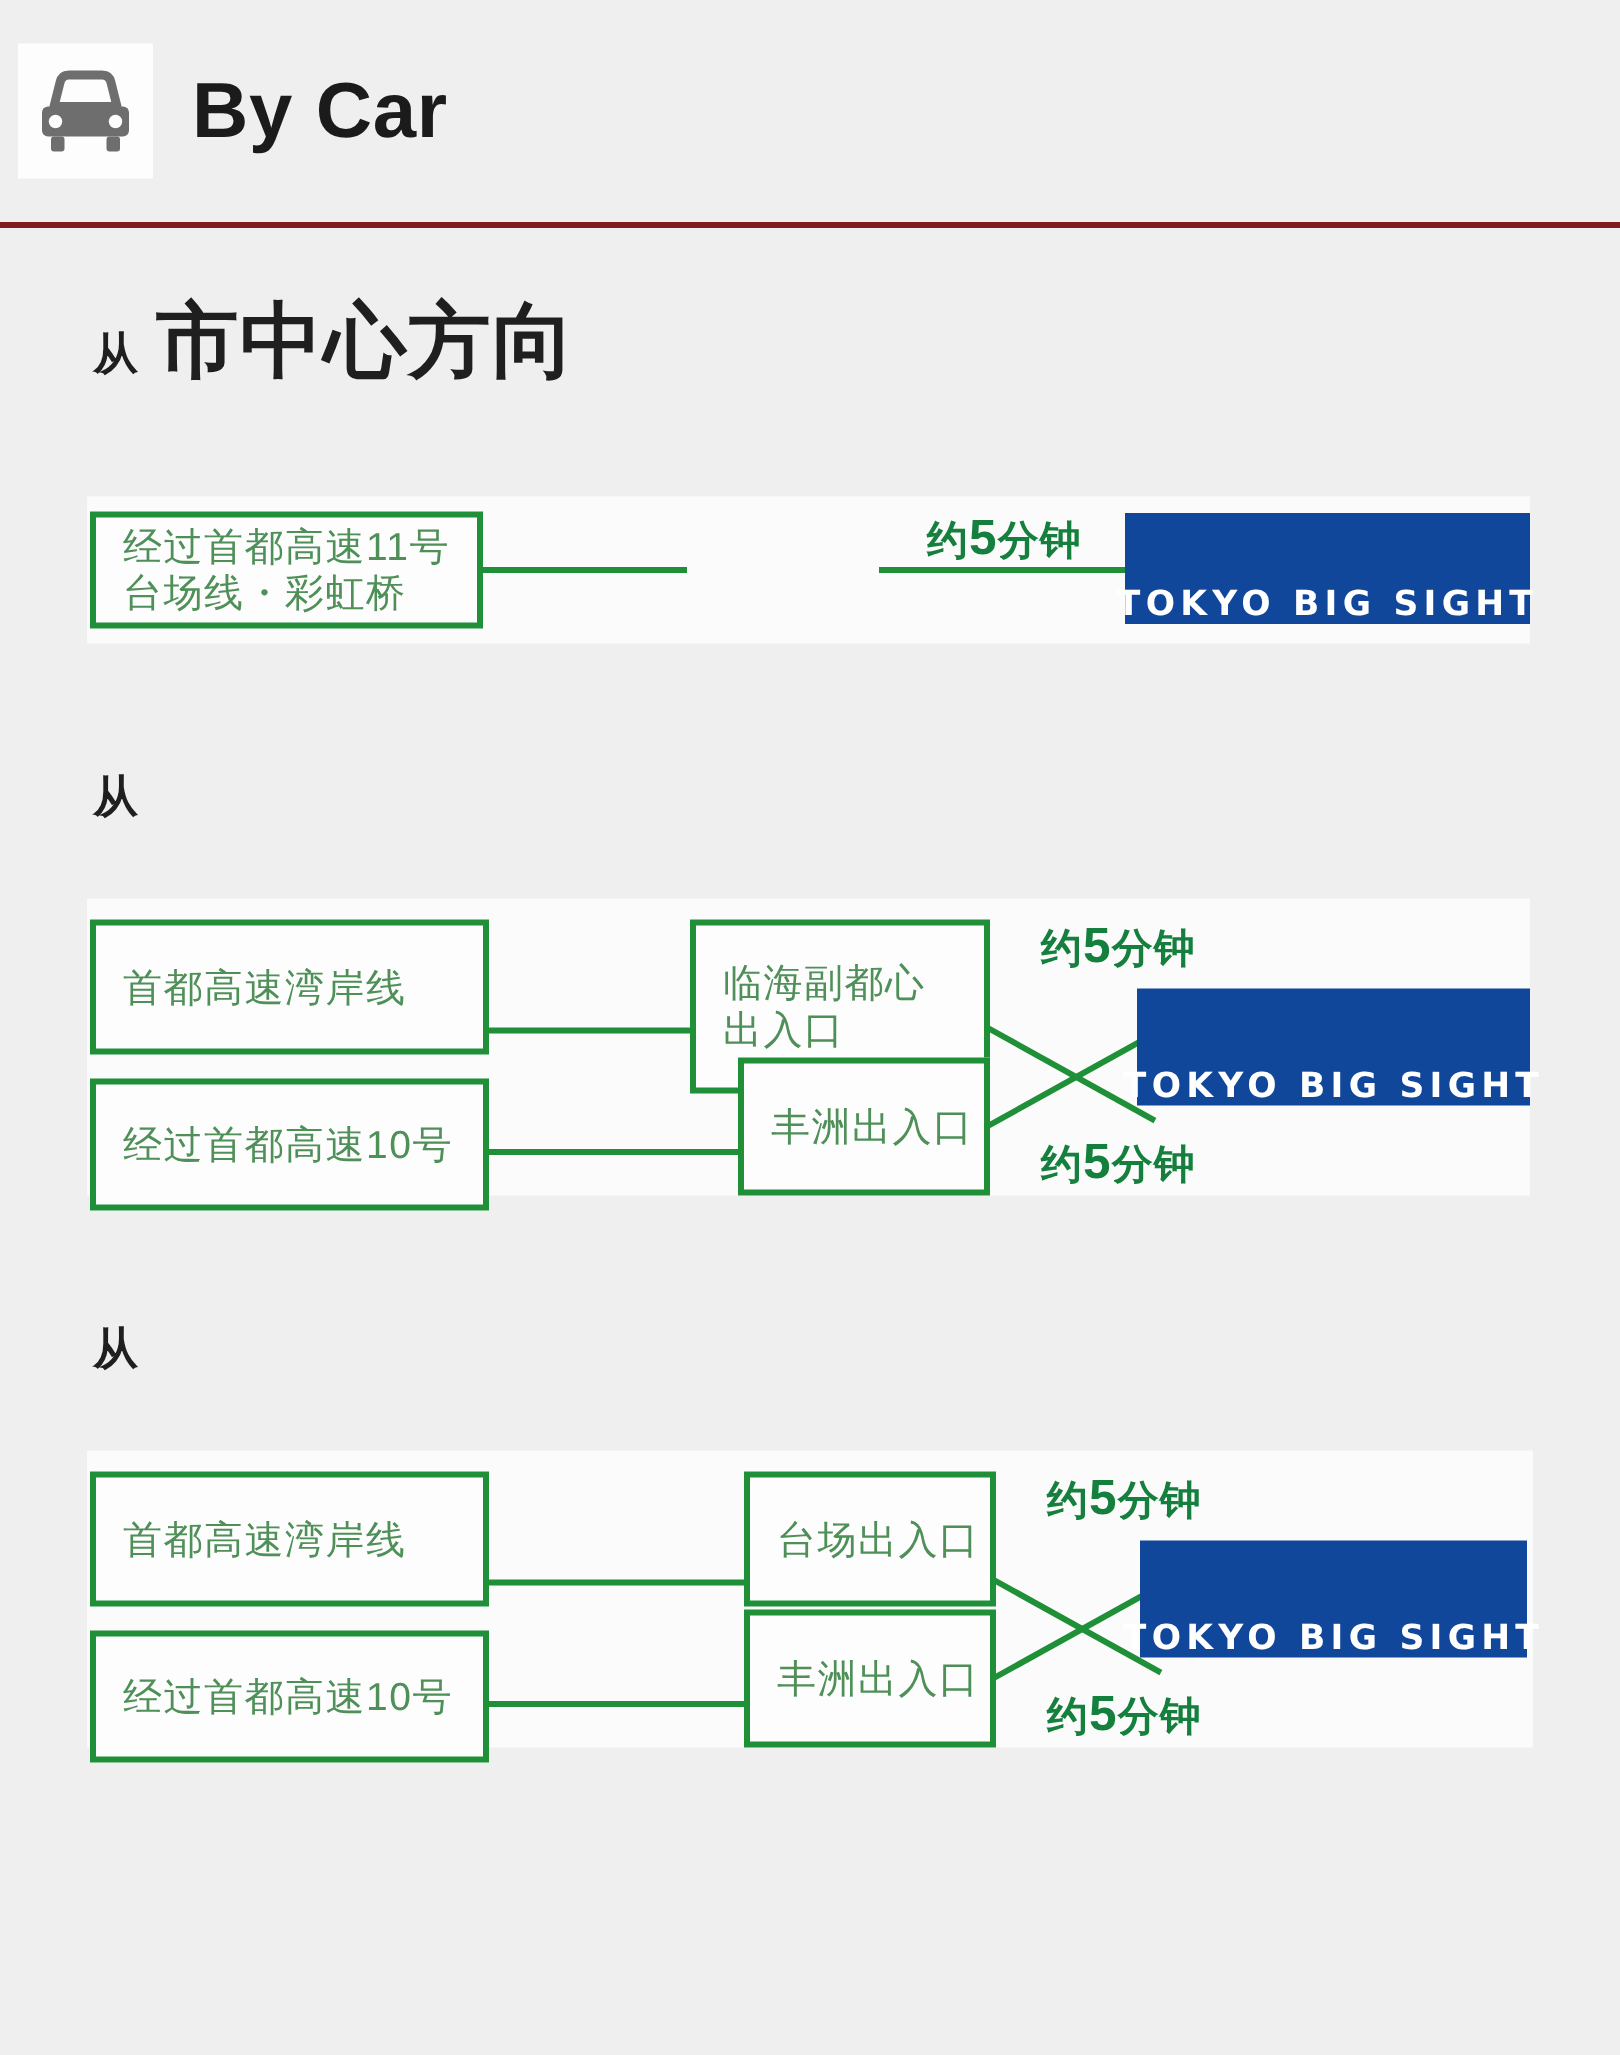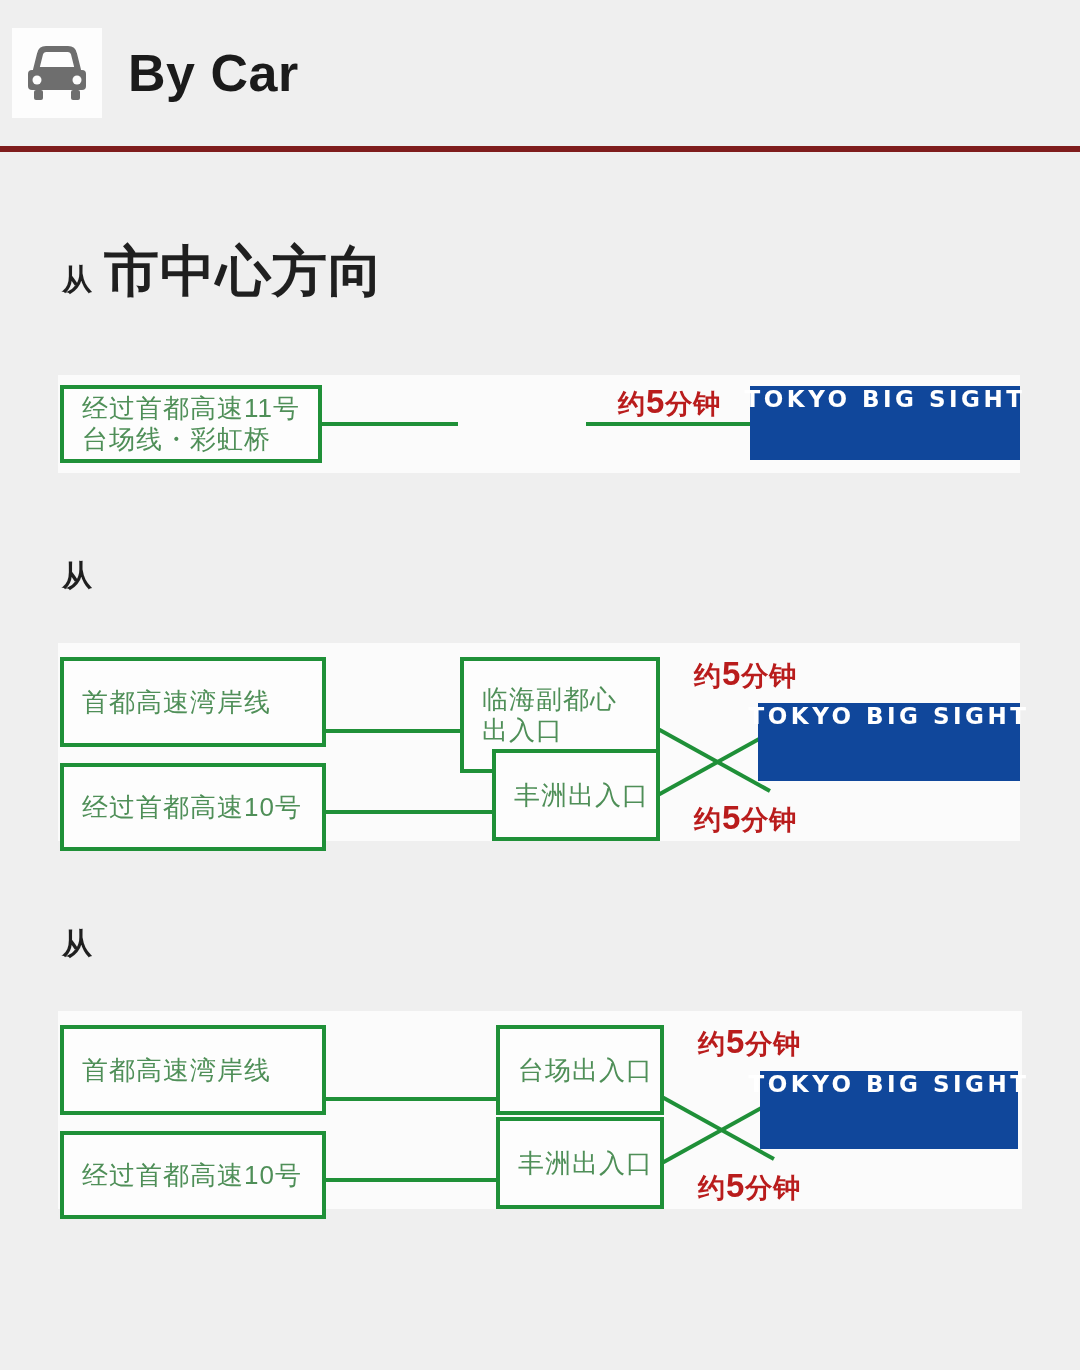--- a/index.html
+++ b/index.html
@@ -16,21 +16,21 @@
 
   
   .header {
     position: relative;
     height: 152px;
     background: #efefef;
     display: flex;
     align-items: center;
     padding-left: 12px;
     box-sizing: border-box;
-    border-bottom: 6px solid #7f1d1d;
+    border-bottom: 4px solid #7f1d1d;
   }
   .car-icon-box {
     width: 90px;
     height: 90px;
     background: #fdfdfd;
     display: flex;
     align-items: center;
     justify-content: center;
     flex: 0 0 auto;
   }
@@ -56,21 +56,20 @@
     font-size: 30px;
     font-weight: bold;
     margin-right: 12px;
     line-height: 1;
   }
   .heading-main {
     font-size: 55px;
     font-weight: bold;
     line-height: 1;
     letter-spacing: 1px;
-    margin-top: 44px;
   }
 
   
   .diagram {
     position: relative;
     background: #fbfbfb;
     margin-left: 58px;
     box-sizing: border-box;
   }
   .box {
@@ -92,32 +91,32 @@
     height: 4px;
   }
   .diag-line {
     position: absolute;
     transform-origin: 0 50%;
     background: #1f9038;
     height: 4px;
   }
   .time-label {
     position: absolute;
-    color: #b91c1c;
+    color: #15803d;
     font-size: 27px;
     font-weight: bold;
     letter-spacing: 1px;
     white-space: nowrap;
   }
   .time-label .num { font-size: 33px; }
   .logo-box {
     position: absolute;
     background: #10479b;
     display: flex;
-    align-items: flex-start;
+    align-items: flex-end;
     justify-content: center;
     box-sizing: border-box;
   }
   .logo-box span {
     color: #ffffff;
     font-weight: bold;
     font-size: 23px;
     letter-spacing: 3.5px;
     font-family: "DejaVu Sans", sans-serif;
     white-space: nowrap;

